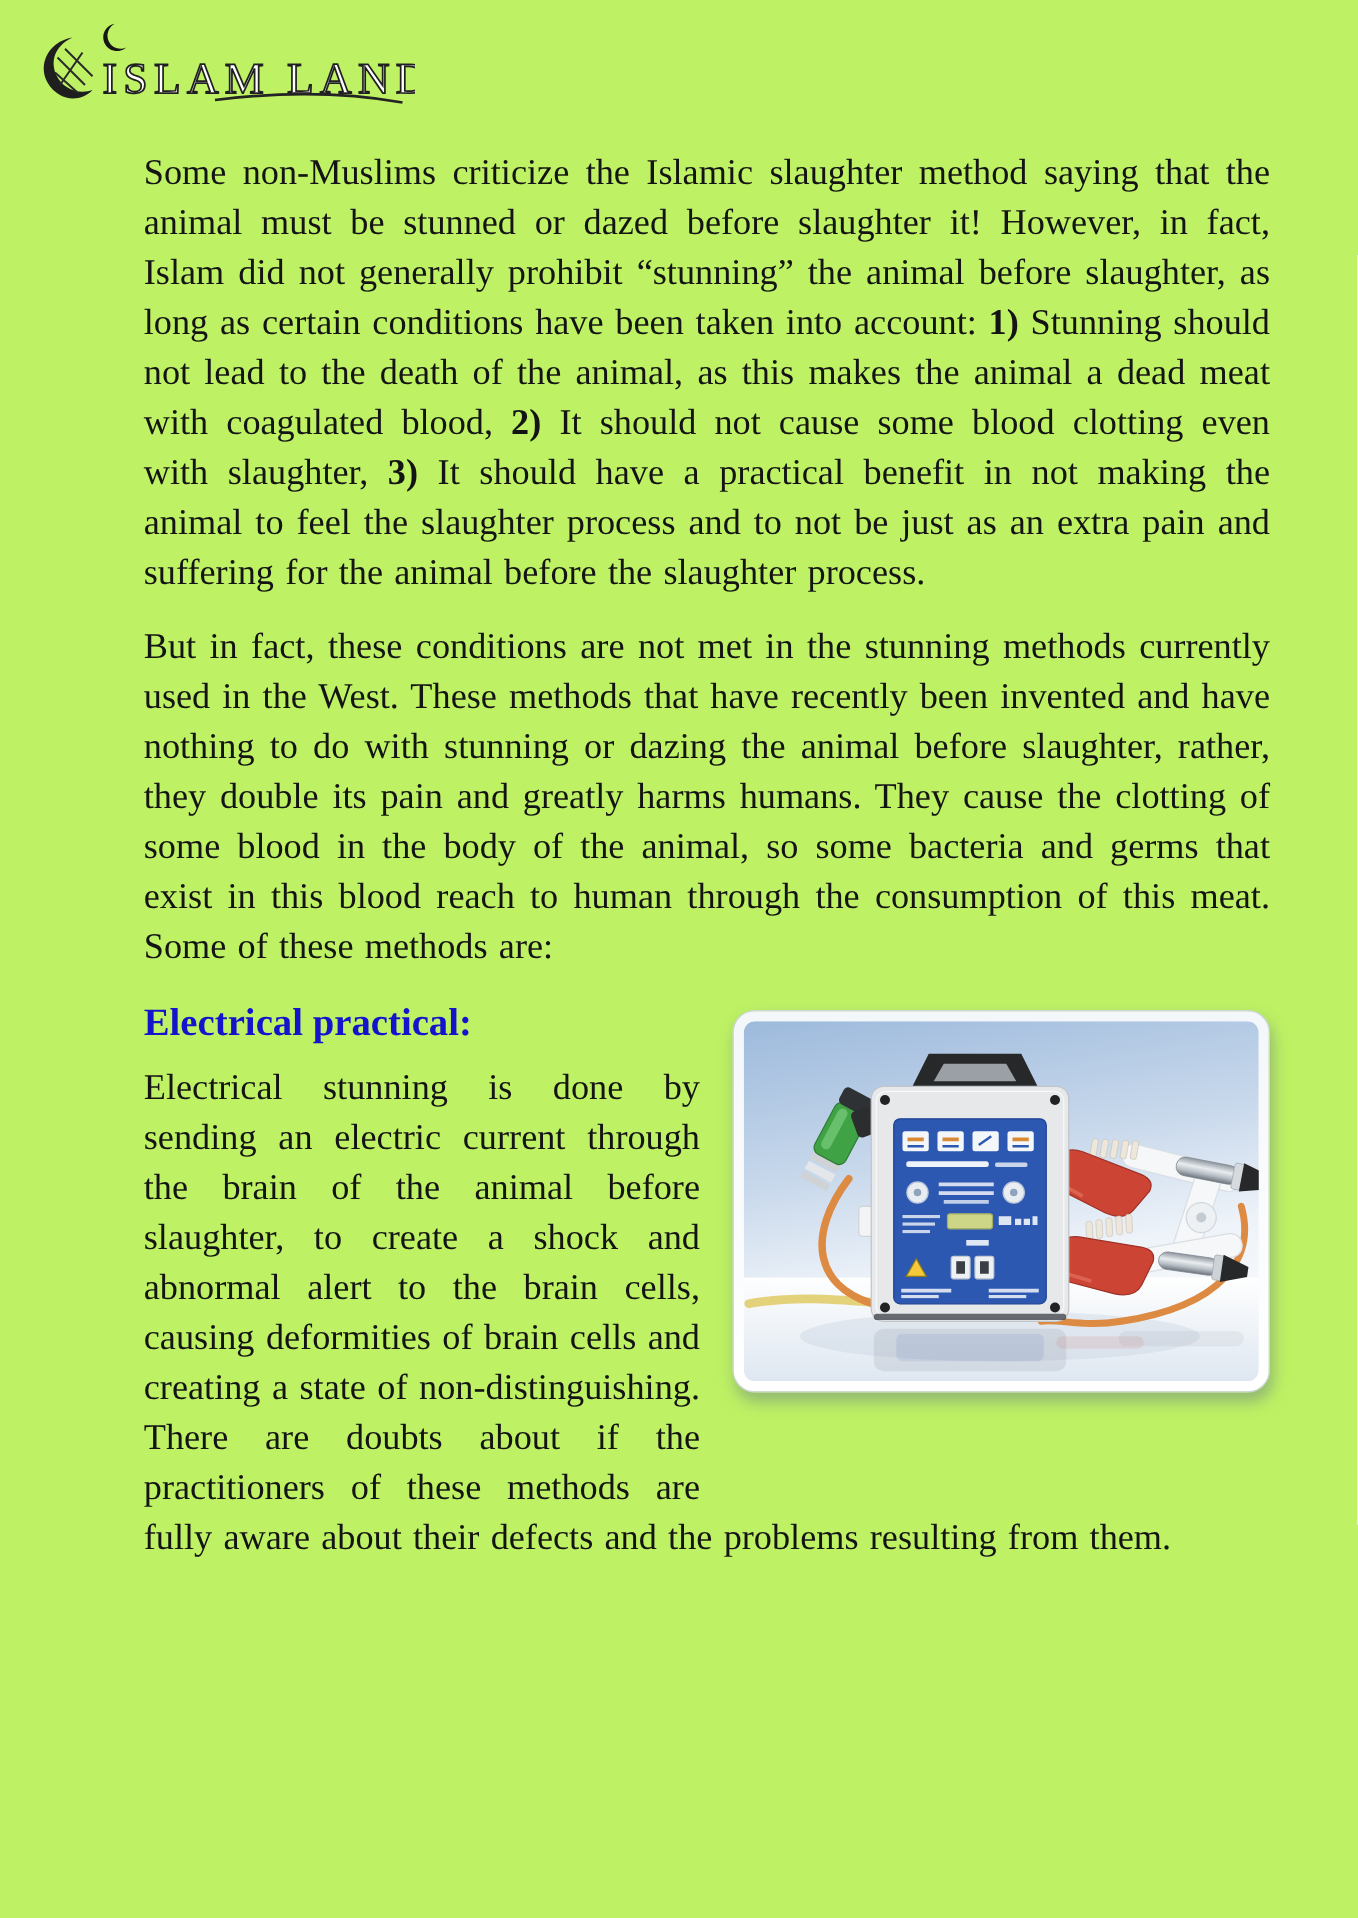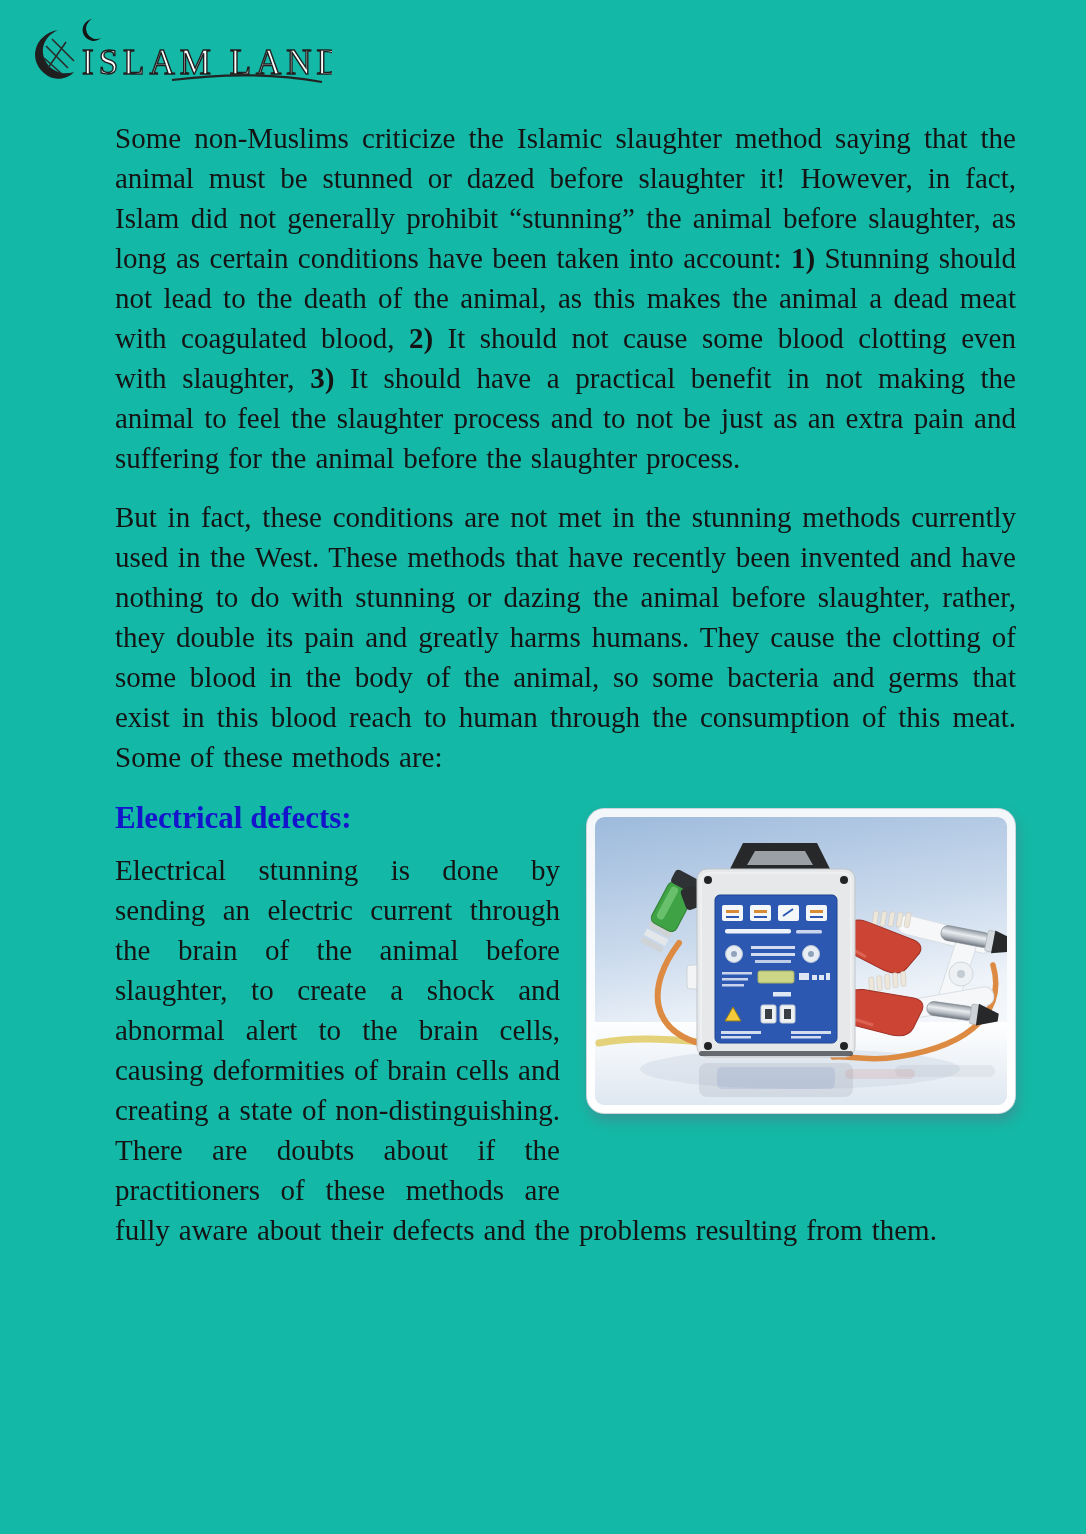--- a/index.html
+++ b/index.html
@@ -2,21 +2,21 @@
 <html><head>
 <meta charset="utf-8">
 <style>
   * { margin:0; padding:0; box-sizing:border-box; }
   html,body { background:#ffffff; }
   body {
     width:1086px; height:1534px; overflow:hidden;
     font-family:"Liberation Serif","DejaVu Serif",serif;
     color:#141414;
   }
-  .page { width:1086px; height:1534px; position:relative; background:#14b8a6; }
+  .page { width:1086px; height:1534px; position:relative; background:#bef264; }
 
   
   .logo-wrap { padding:16px 0 0 22px; }
   .logo-wrap svg { display:block; }
   .logo-text {
     font-family:"Liberation Serif","DejaVu Serif",serif;
     font-size:35px; letter-spacing:5px;
     fill:#ffffff; stroke:#1f1f1f; stroke-width:1.4px;
   }
 
@@ -230,19 +230,19 @@
 
           <g>
             <rect x="104" y="246" width="154" height="34" rx="8" fill="#7c848c" opacity="0.16"></rect>
             <rect x="122" y="250" width="118" height="22" rx="5" fill="#2c58b2" opacity="0.10"></rect>
             <rect x="300" y="248" width="100" height="12" rx="6" fill="#9aa2aa" opacity="0.14"></rect>
             <rect x="250" y="252" width="70" height="10" rx="5" fill="#cc4434" opacity="0.10"></rect>
           </g>
         </svg>
       </figure>
 
-      <h2 class="section-heading" style="color: rgb(20, 20, 204);">Electrical defects:</h2>
+      <h2 class="section-heading" style="color: rgb(20, 20, 204);">Electrical practical:</h2>
 
       <p class="body-text">Electrical stunning is done by sending an electric current through the brain of the animal before slaughter, to create a shock and abnormal alert to the brain cells, causing deformities of brain cells and creating a state of non-distinguishing. There are doubts about if the practitioners of these methods are fully aware about their defects and the problems resulting from them.</p>
 
     </section>
   </main>
 </div>
 
 </body></html>

